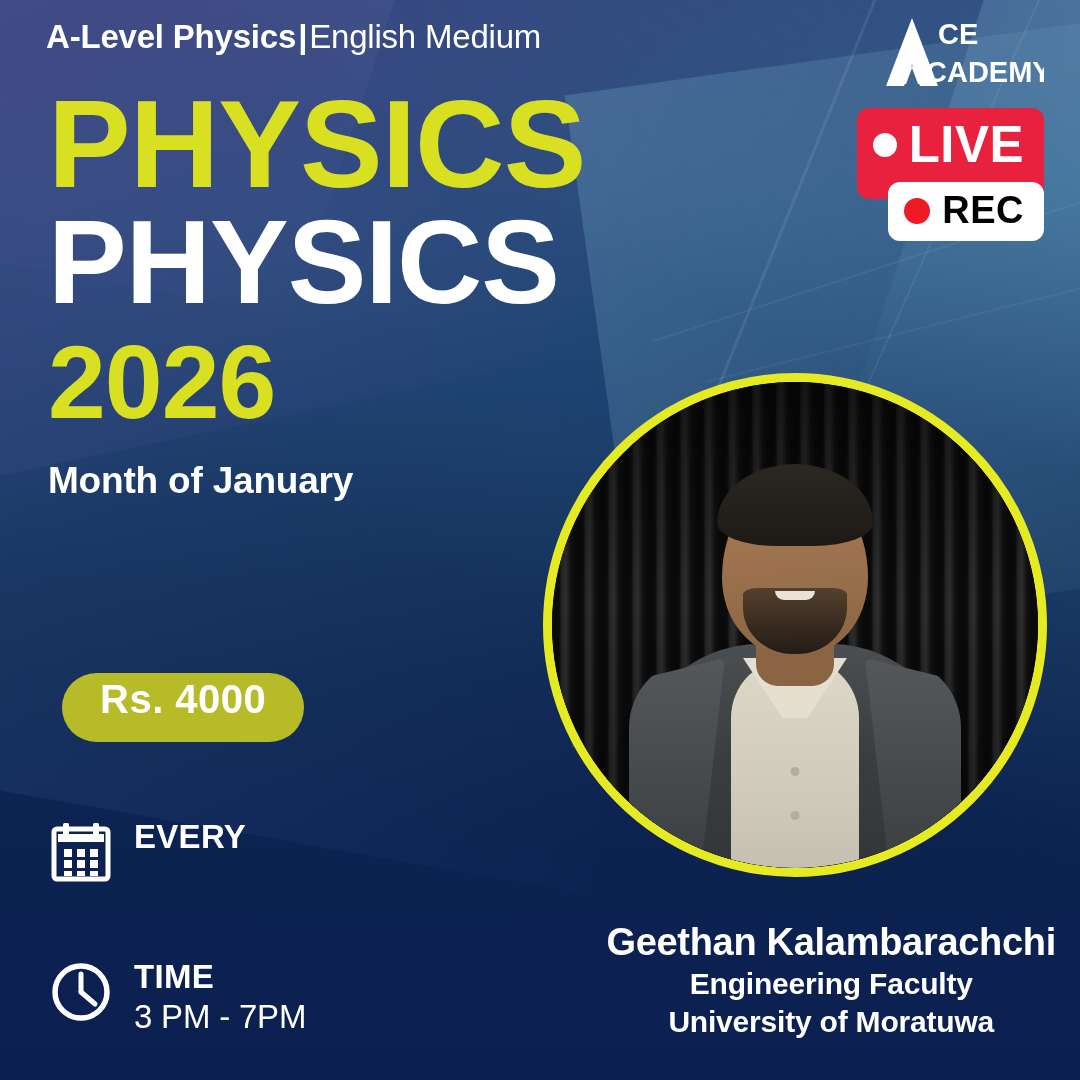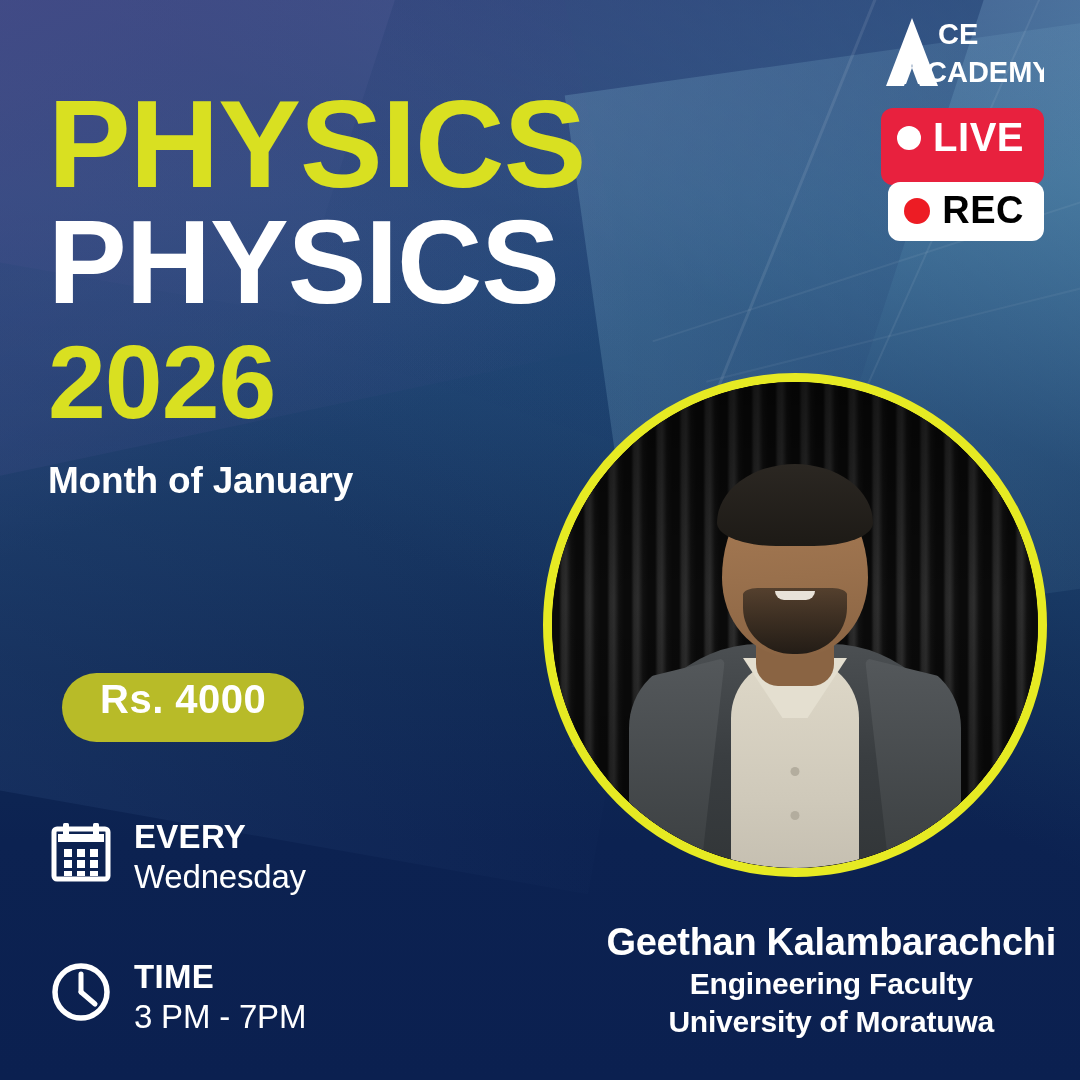--- a/index.html
+++ b/index.html
@@ -61,21 +61,21 @@
 
   
   .badge {
     position:absolute; display:flex; align-items:center;
     border-radius:12px; font-weight:700; white-space:nowrap;
   }
   .badge .dot { border-radius:50%; display:block; }
   .badge-live {
     right:36px; top:108px;
     background:#E8213E; color:#ffffff;
-    padding:7px 20px 25px 16px; font-size:40px; letter-spacing:0.5px;
+    padding:7px 20px 25px 16px; font-size:51px; letter-spacing:0.5px;
   }
   .badge-live .dot { width:24px; height:24px; background:#ffffff; margin-right:12px; }
   .badge-rec {
     right:36px; top:182px;
     background:#ffffff; color:#000000;
     padding:7px 20px 9px 16px; font-size:38px; letter-spacing:0.5px;
   }
   .badge-rec .dot { width:26px; height:26px; background:#ED1C24; margin-right:12px; }
 
   
@@ -211,20 +211,23 @@
 
   <div class="wedge1"></div>
   <div class="wedge2"></div>
   <div class="wedge3"></div>
   <div class="wedge4"></div>
   <div class="streak s1"></div>
   <div class="streak s2"></div>
   <div class="streak s3"></div>
   <div class="streak s4"></div>
 
+  <div class="header-line">
+    <span class="bold">A-Level Physics</span><span class="sep">|</span><span class="light">English Medium</span>
+  </div>
 
   <div class="logo">
     <svg viewBox="0 0 162 76" aria-hidden="true">
       <path d="M30 6 L8 70 L24 70 L30 54 Q31 46 37 44 Q31 41 30 33 Z
                M30 6 L52 70 L36 70 L30 54 Q29 46 23 44 Q29 41 30 33 Z" fill="#ffffff"></path>
       <path d="M30 4 L4 72 L22 72 L30 50 L38 72 L56 72 Z M30 30 Q24 42 30 48 Q36 42 30 30 Z" fill="#ffffff"></path>
       <text x="56" y="30" font-family="Liberation Sans, sans-serif" font-size="29" font-weight="700" fill="#ffffff">CE</text>
       <text x="44" y="68" font-family="Liberation Sans, sans-serif" font-size="29" font-weight="700" fill="#ffffff">CADEMY</text>
     </svg>
   </div>
@@ -262,21 +265,20 @@
           <rect x="27" y="39" width="8" height="8"></rect>
           <rect x="40" y="39" width="8" height="8"></rect>
           <rect x="14" y="50" width="8" height="5"></rect>
           <rect x="27" y="50" width="8" height="5"></rect>
           <rect x="40" y="50" width="8" height="5"></rect>
         </g>
       </svg>
     </span>
     <span class="txt">
       <div class="t1">EVERY</div>
-      <div class="t2">Wednesday</div>
     </span>
   </div>
 
   <div class="info-row row-time">
     <span class="ico">
       <svg width="62" height="62" viewBox="0 0 62 62" aria-hidden="true">
         <circle cx="31" cy="31" r="26" fill="none" stroke="#ffffff" stroke-width="5.5"></circle>
         <line x1="31" y1="31" x2="31" y2="13" stroke="#ffffff" stroke-width="5" stroke-linecap="round"></line>
         <line x1="31" y1="31" x2="45" y2="43" stroke="#ffffff" stroke-width="5" stroke-linecap="round"></line>
       </svg>

